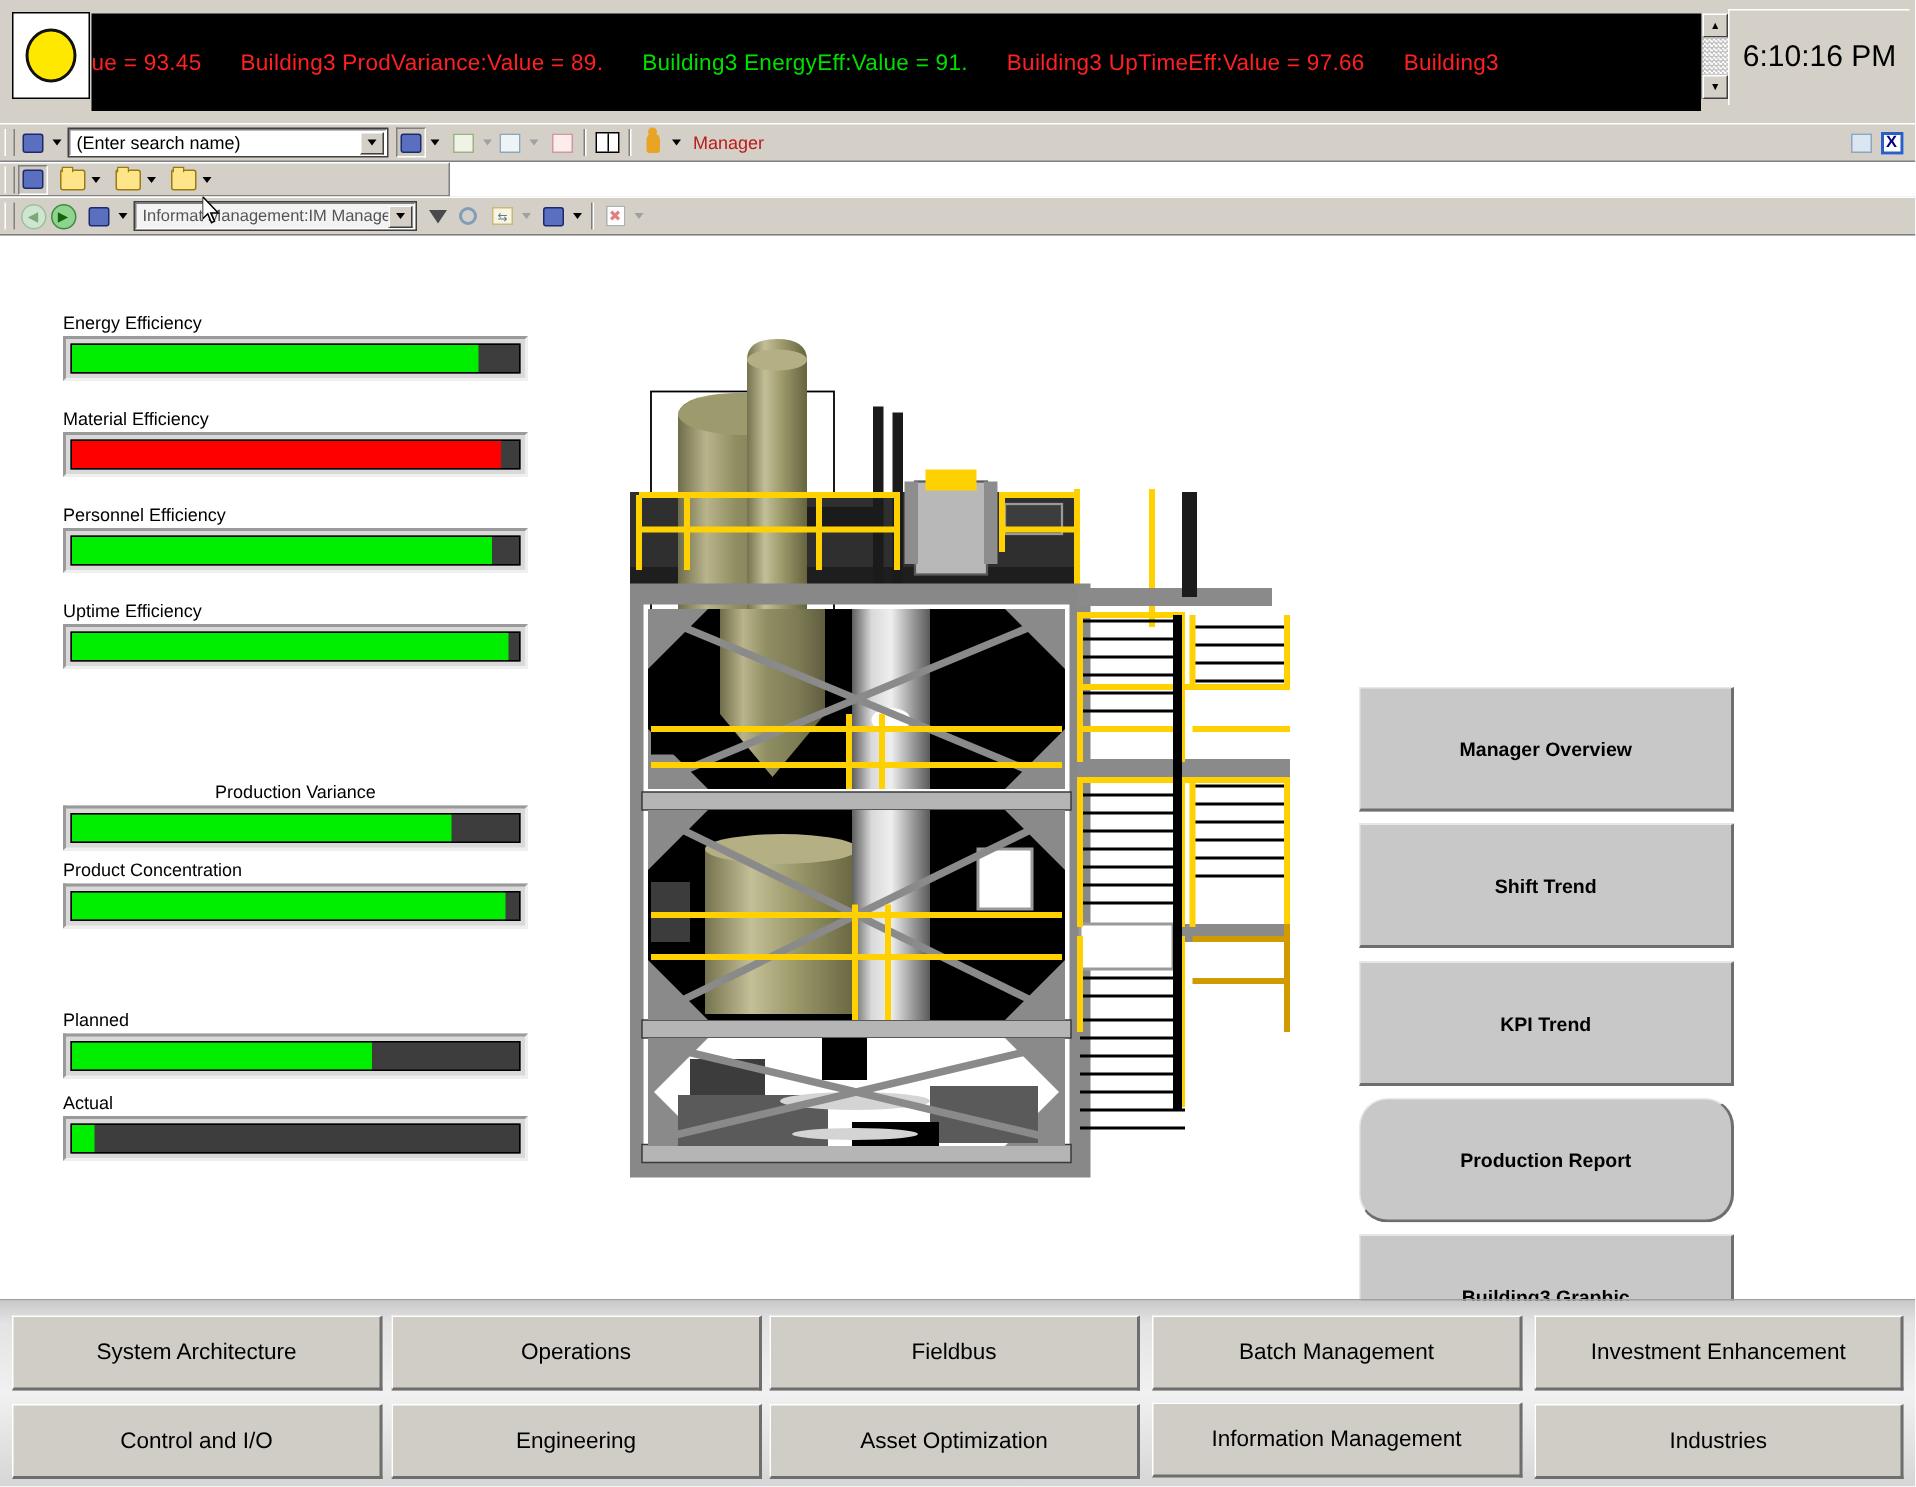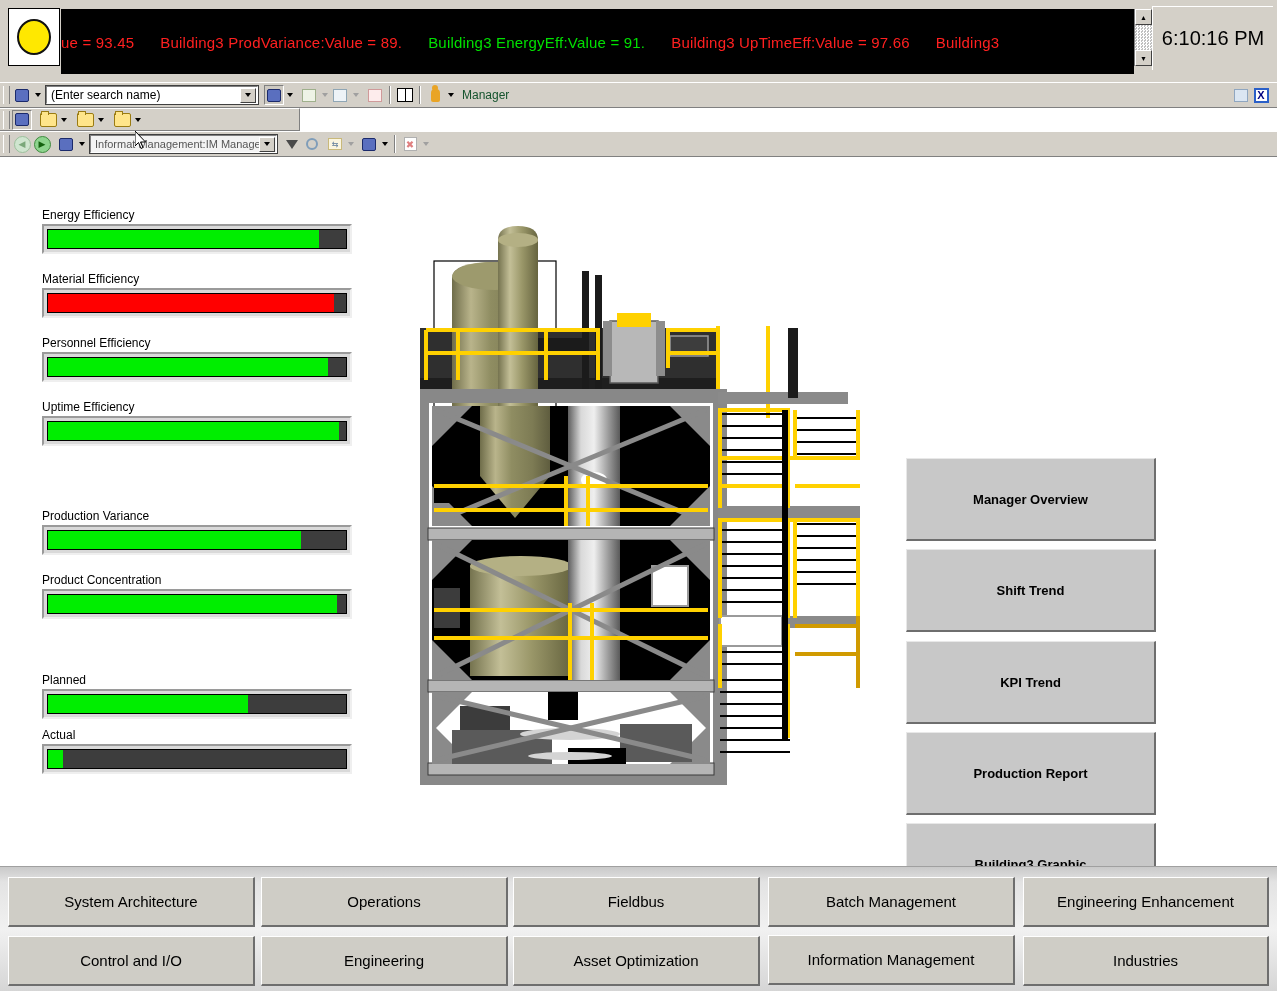--- a/index.html
+++ b/index.html
@@ -193,21 +193,21 @@
   .sep {
     width: 2px; height: 18px;
     margin: 0 4px;
     border-left: 1px solid #808080;
     border-right: 1px solid #ffffff;
     box-sizing: border-box;
     flex: 0 0 auto;
   }
   .user-label {
     font-size: 12px;
-    color: #14532d;
+    color: #b91c1c;
     margin-left: 6px;
     white-space: nowrap;
     text-align: right;
   }
 
   
   .ic-sq { width: 14px; height: 13px; box-sizing: border-box; }
   .ic-disp { background: #5a6fbf; border: 1px solid #1b2a6b; border-radius: 2px; }
   .ic-folder {
     width: 15px; height: 12px;
@@ -606,21 +606,21 @@
         <div class="kpi-item" style="top: 192px;">
           <div class="kpi-label">Uptime Efficiency</div>
           <div class="kpi-bar">
             <div class="kpi-track">
               <div class="kpi-fill" style="width: 97.66%;"></div>
             </div>
           </div>
         </div>
       </div>
     <div class="kpi-group" id="kpi-group2" style="left:42px; top:351px;">
-        <div class="kpi-item" style="top: 0px;">
+        <div class="kpi-item" style="top: 12px; text-align: center;">
           <div class="kpi-label">Production Variance</div>
           <div class="kpi-bar">
             <div class="kpi-track">
               <div class="kpi-fill" style="width: 85%;"></div>
             </div>
           </div>
         </div>
         <div class="kpi-item" style="top: 64px;">
           <div class="kpi-label">Product Concentration</div>
           <div class="kpi-bar">
@@ -869,21 +869,21 @@
     <div id="right-buttons">
         <div class="nav-btn right-btn" style="top: 300px;">
           <span>Manager Overview</span>
         </div>
         <div class="nav-btn right-btn" style="top: 391px;">
           <span>Shift Trend</span>
         </div>
         <div class="nav-btn right-btn" style="top: 483px;">
           <span>KPI Trend</span>
         </div>
-        <div class="nav-btn right-btn" style="top: 574px;">
+        <div class="nav-btn right-btn" style="top: 574px; border-radius: 19px;">
           <span>Production Report</span>
         </div>
         <div class="nav-btn right-btn" style="top: 665px;">
           <span>Building3 Graphic</span>
         </div>
       </div>
   </div>
 
   <div class="bottom-strip">
     <div id="bottom-buttons">
@@ -893,21 +893,21 @@
         <div class="bottom-btn" style="left: 261px; top: 10px;">
           <span>Operations</span>
         </div>
         <div class="bottom-btn" style="left: 513px; top: 10px;">
           <span>Fieldbus</span>
         </div>
         <div class="bottom-btn" style="left: 768px; top: 10px;">
           <span>Batch Management</span>
         </div>
         <div class="bottom-btn" style="left: 1023px; top: 10px; width: 246px;">
-          <span>Engineering Enhancement</span>
+          <span>Investment Enhancement</span>
         </div>
         <div class="bottom-btn" style="left: 8px; top: 69px;">
           <span>Control and I/O</span>
         </div>
         <div class="bottom-btn" style="left: 261px; top: 69px;">
           <span>Engineering</span>
         </div>
         <div class="bottom-btn" style="left: 513px; top: 69px;">
           <span>Asset Optimization</span>
         </div>

